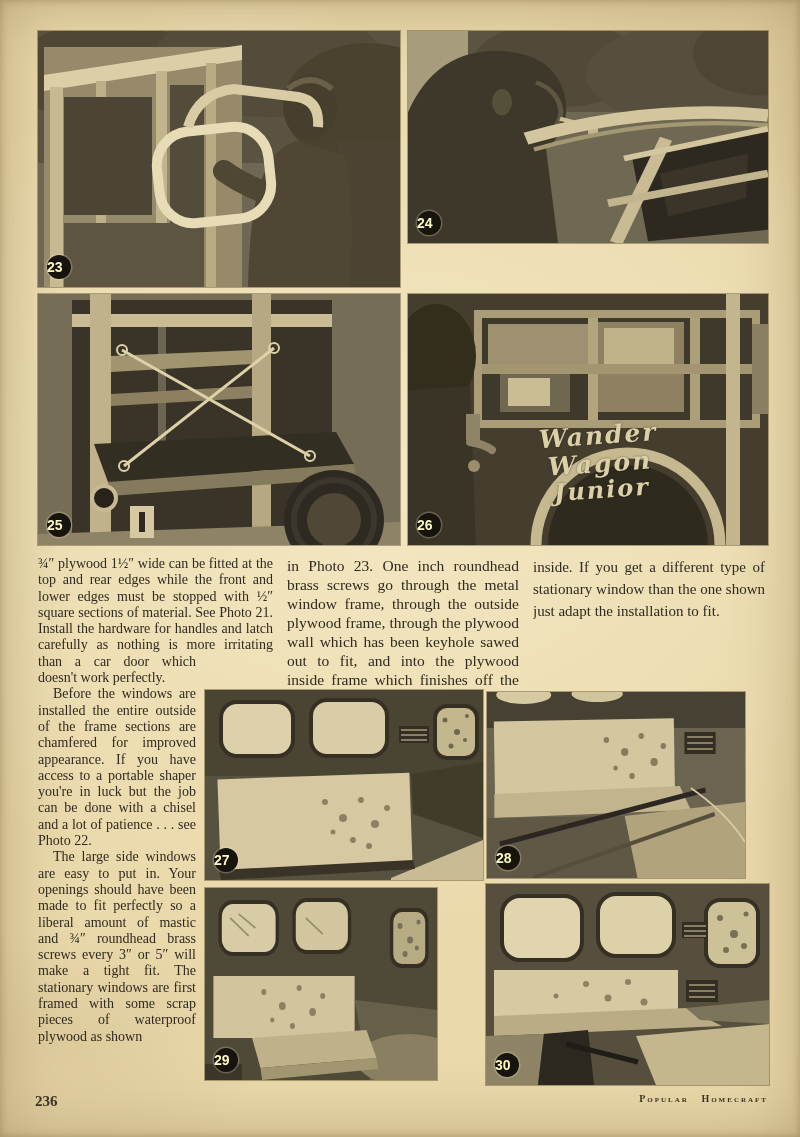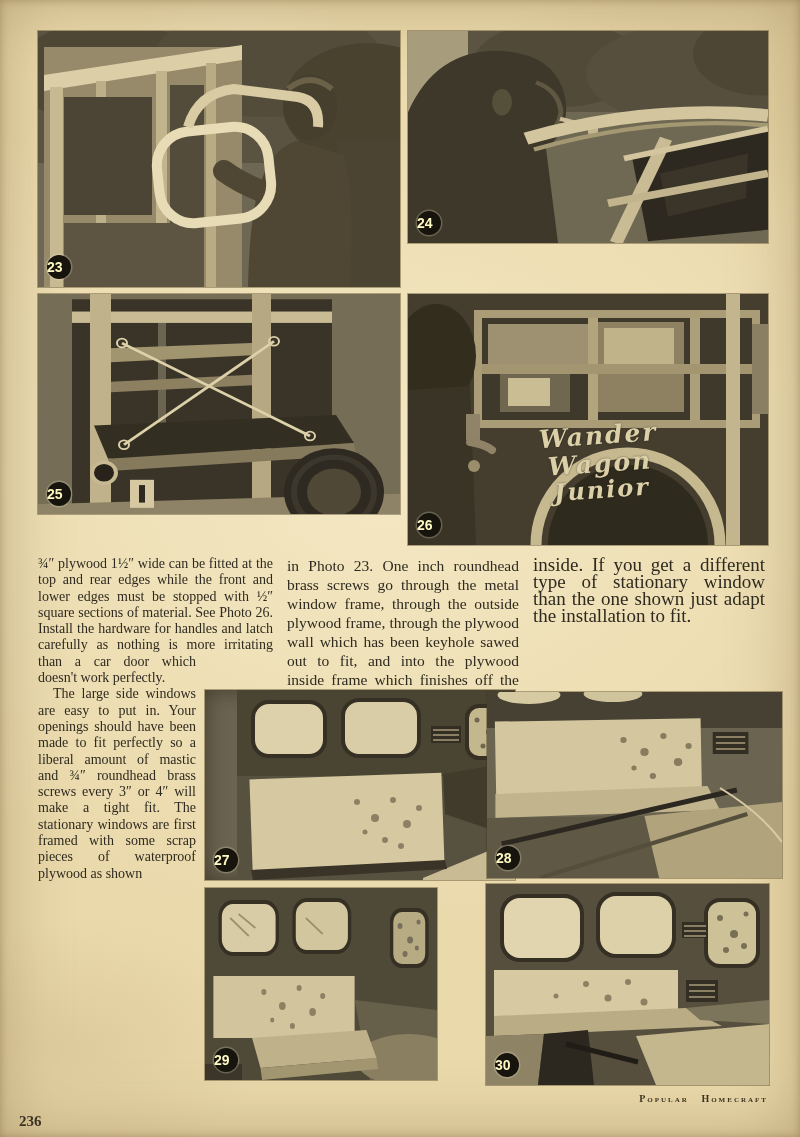--- a/index.html
+++ b/index.html
@@ -26,46 +26,46 @@
     background:#17130d;color:#fef9c3;text-align:left;
     font:bold 14px/24px "Liberation Sans", sans-serif;
     box-shadow:0 0 0 1.5px rgba(240,231,200,0.25);
   }
   .col{position:absolute;text-align:justify;}
   .col p{margin:0;padding:0;}
   .col1{left:38px;top:556px;width:236px;height:532px;font-size:14px;line-height:16.3px;overflow:hidden;}
   .col1 .cutA{float:right;width:1px;height:114px;}
   .col1 .cutB{float:right;clear:right;width:78px;height:430px;}
   .col2{left:287px;top:556px;width:232px;height:136px;font-size:15.5px;line-height:19px;overflow:hidden;}
-  .col3{left:533px;top:556px;width:232px;height:142px;font-size:19px;line-height:17px;overflow:hidden;}
+  .col3{left:533px;top:556px;width:232px;height:142px;font-size:15px;line-height:22px;overflow:hidden;}
   .col p.indent{text-indent:15px;}
   .lettering{
     position:absolute;left:84px;top:128px;width:216px;text-align:center;
     color:#dcd0a8;font-family:"DejaVu Serif", serif;font-style:italic;font-weight:bold;
     transform:rotate(-4deg);text-shadow:0 0 2px rgba(30,25,12,0.6);
     line-height:1.1;
   }
   .lettering .l1{font-size:25px;letter-spacing:2px;}
   .lettering .l2{font-size:24px;letter-spacing:2px;}
   .footer-pageno{
-    position:absolute;left:19px;top:1092px;
-    font:bold 15px/18px "Liberation Serif", serif;color:#3b3322;margin-top:20px;
+    position:absolute;left:35px;top:1092px;
+    font:bold 15px/18px "Liberation Serif", serif;color:#3b3322;
   }
   .footer-mag{
     position:absolute;right:32px;top:1093px;
     font-family:"Liberation Serif", serif;font-weight:bold;font-variant:small-caps;
     font-size:10px;letter-spacing:2px;color:#3b3322;word-spacing:8px;
   }
   
   .p23{left:38px;top:31px;width:362px;height:256px;}
   .p24{left:408px;top:31px;width:360px;height:212px;}
-  .p25{left:38px;top:294px;width:362px;height:220px;}
+  .p25{left:38px;top:294px;width:362px;height:251px;}
   .p26{left:408px;top:294px;width:360px;height:251px;}
-  .p27{left:205px;top:690px;width:278px;height:190px;padding-left:32px;}
-  .p28{left:487px;top:692px;width:295px;height:186px;}
+  .p27{left:205px;top:690px;width:278px;height:190px;}
+  .p28{left:487px;top:692px;width:258px;height:186px;}
   .p29{left:205px;top:888px;width:232px;height:192px;}
   .p30{left:486px;top:884px;width:283px;height:201px;}
 </style>
 </head>
 <body>
 
 <div class="page">
 
   <figure class="photo p23">
     <svg viewBox="0 0 362 256" preserveAspectRatio="none">
@@ -180,22 +180,23 @@
     <div class="lettering">
       <div class="l1">Wander Wagon</div>
       <div class="l2">Junior</div>
     </div>
     <div class="badge">26</div>
   </figure>
 
   <div class="col col1">
     <div class="cutA"></div>
     <div class="cutB"></div>
-    <p>¾″ plywood 1½″ wide can be fitted at the top and rear edges while the front and lower edges must be stopped with ½″ square sections of material. See Photo 26. Install the hardware for handles and latch carefully as nothing is more irritating than a car door which doesn't work perfectly.</p>
-    <p class="indent">The large side windows are easy to put in. Your openings should have been made to fit perfectly so a liberal amount of mastic and ¾″ roundhead brass screws every 3″ or 4″ will make a tight fit. The stationary windows are first framed with some scrap pieces of waterproof plywood as shown</p>
+    <p>¾″ plywood 1½″ wide can be fitted at the top and rear edges while the front and lower edges must be stopped with ½″ square sections of material. See Photo 21. Install the hardware for handles and latch carefully as nothing is more irritating than a car door which doesn't work perfectly.</p>
+    <p class="indent">Before the windows are installed the entire outside of the frame sections are chamfered for improved appearance. If you have access to a portable shaper you're in luck but the job can be done with a chisel and a lot of patience . . . see Photo 22.</p>
+    <p class="indent">The large side windows are easy to put in. Your openings should have been made to fit perfectly so a liberal amount of mastic and ¾″ roundhead brass screws every 3″ or 5″ will make a tight fit. The stationary windows are first framed with some scrap pieces of waterproof plywood as shown</p>
   </div>
   <div class="col col2">
     <p>in Photo 23.  One inch roundhead brass screws go through the metal window frame, through the outside plywood frame, through the plywood wall which has been keyhole sawed out to fit, and into the plywood inside frame which finishes off the window</p>
   </div>
   <div class="col col3">
     <p>inside.  If you get a different type of stationary window than the one shown just adapt the installation to fit.</p>
   </div>
 
   <figure class="photo p27">
     <svg viewBox="0 0 278 190" preserveAspectRatio="none">

